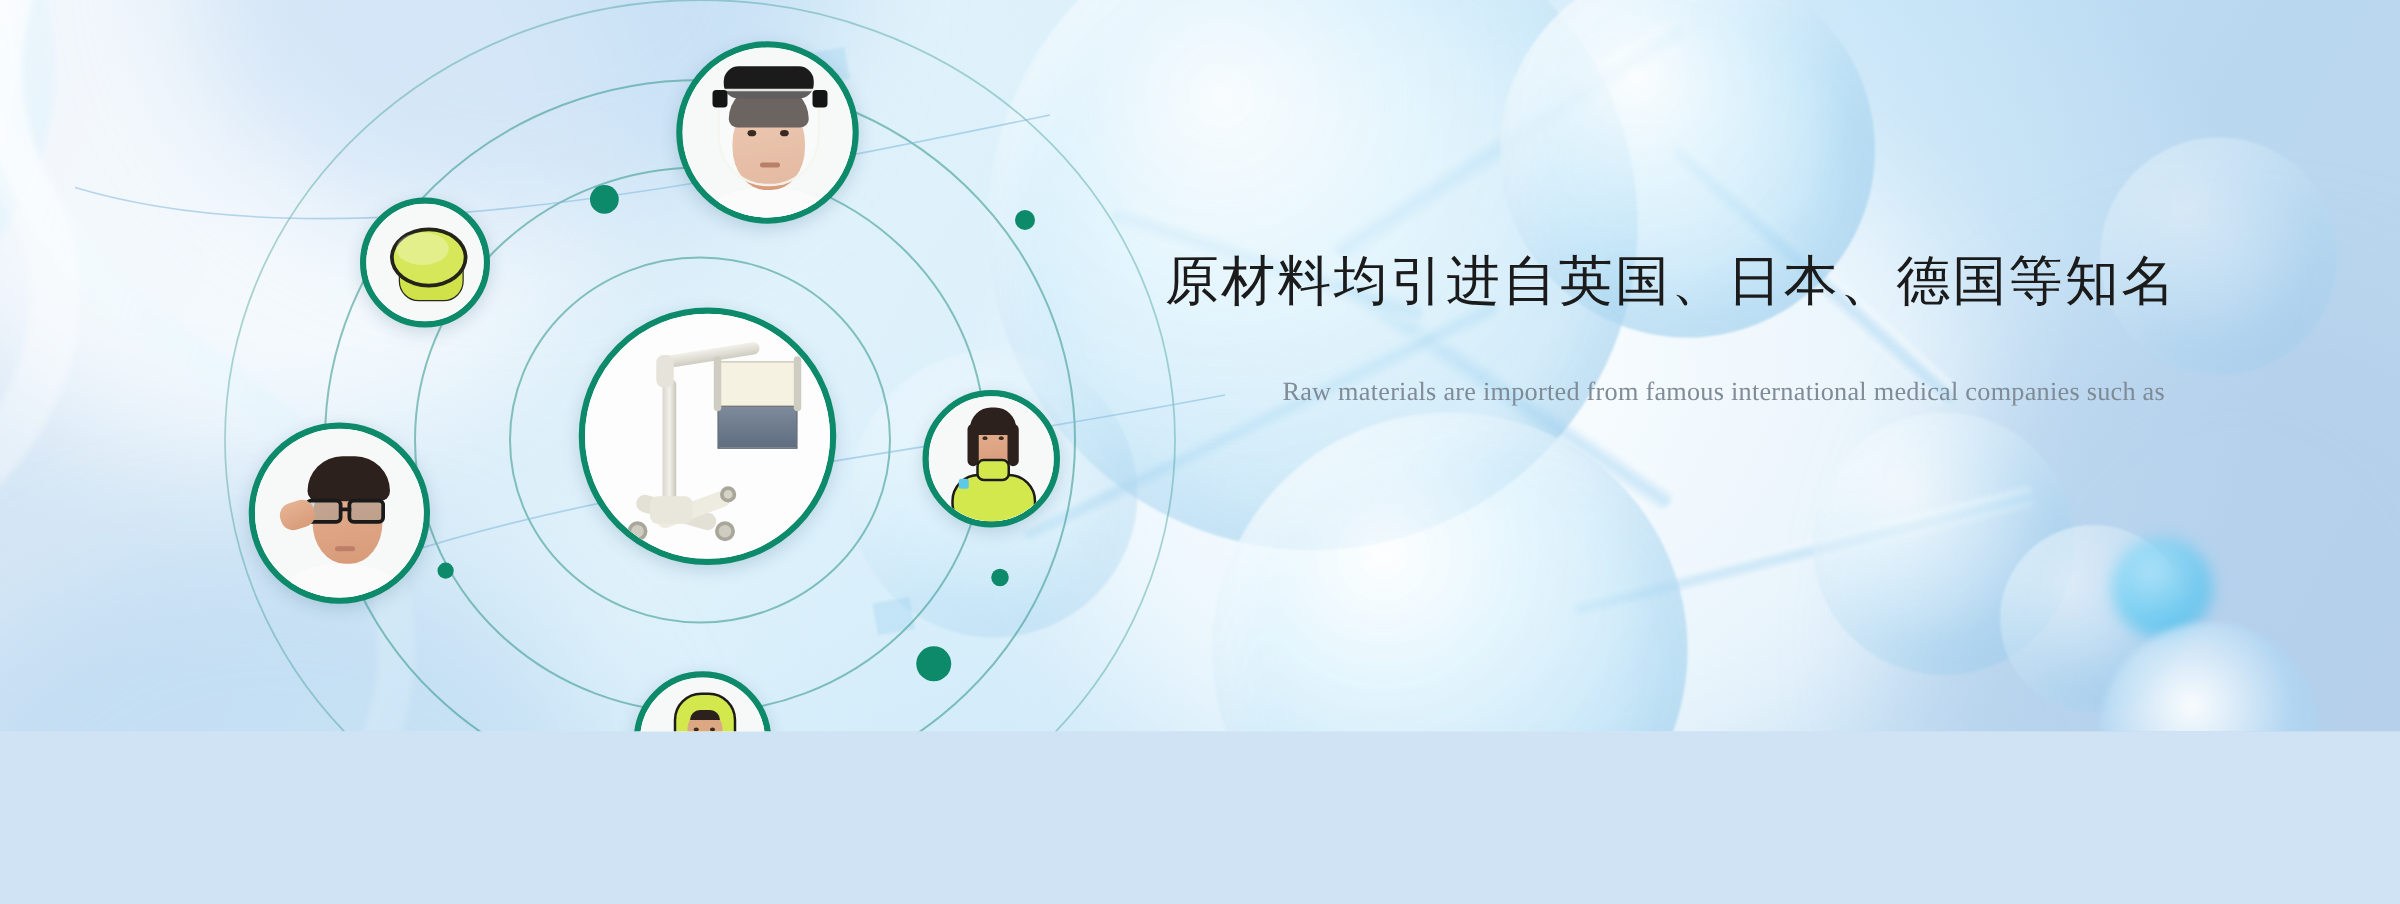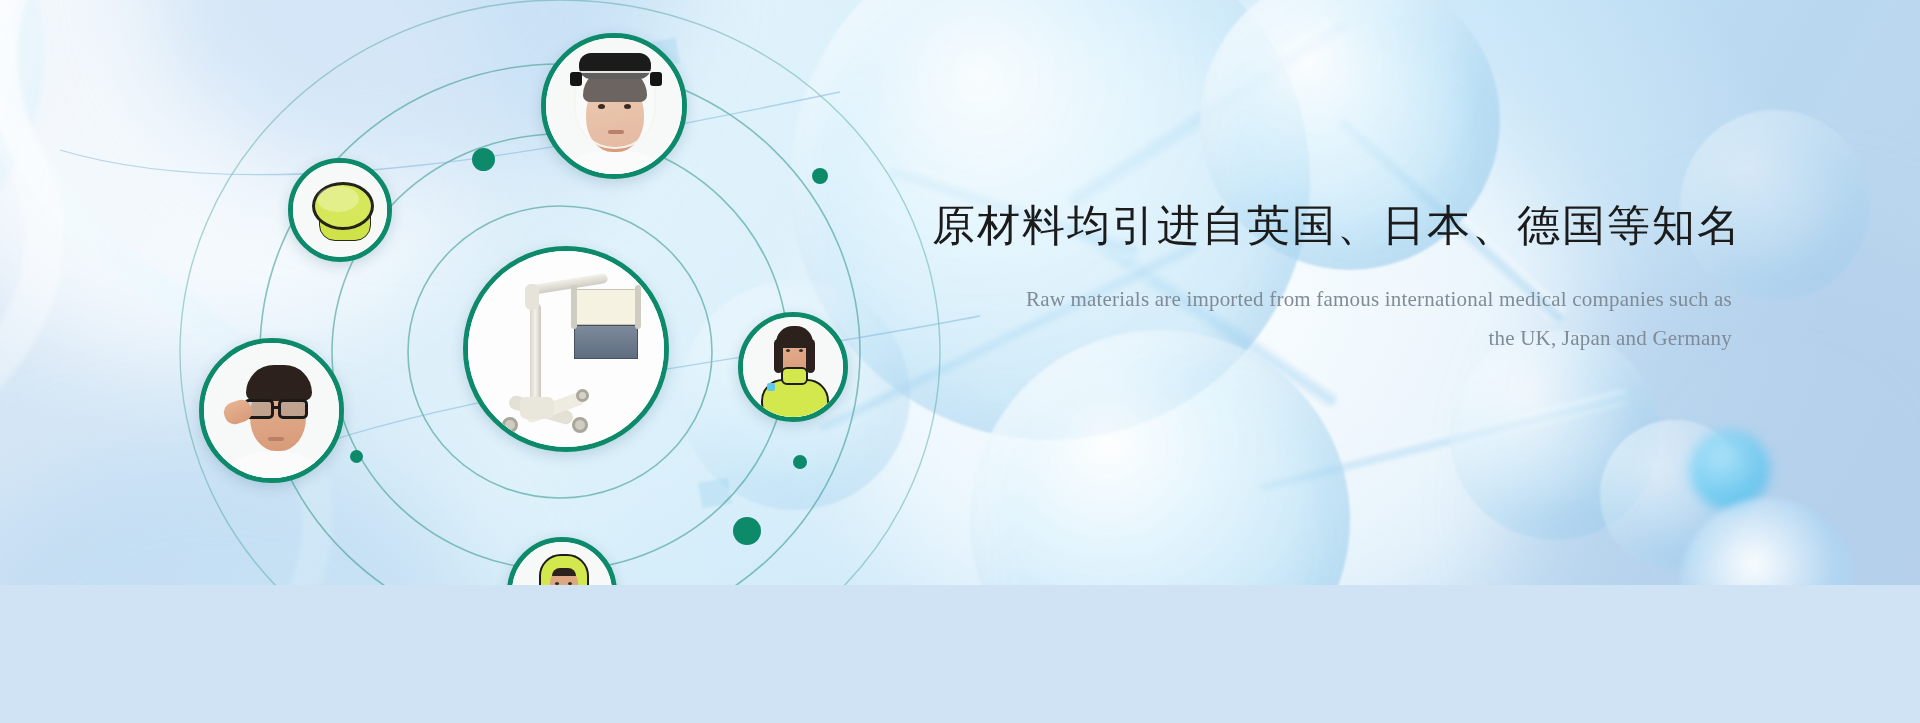--- a/index.html
+++ b/index.html
@@ -56,21 +56,21 @@
 
   
   .copy { position:absolute; right:188px; top:196px; width:800px; text-align:right; }
   .h1 {
     font-family:"Liberation Sans", sans-serif;
     font-size:43px; line-height:58px; letter-spacing:2px;
     color:#1b1b1b; font-weight:400; white-space:nowrap;
   }
   .h1.l2 { letter-spacing:2px; }
   .sub {
-    margin-top:26px;
+    margin-top:40px;
     font-family:"Liberation Serif", serif;
     font-size:21px; line-height:39px; letter-spacing:.2px;
     color:#7f8b96; font-weight:400;
   }
 
   
   .face-bg { position:absolute; inset:0; background:#f7f8f8; }
   .skin { position:absolute; border-radius:50% 50% 46% 46%; background:linear-gradient(170deg,#e7b494,#d79a78); }
   .hair { position:absolute; background:#2c211c; }
   .shirt { position:absolute; background:#fbfbfb; border-radius:50% 50% 0 0; }
@@ -252,17 +252,16 @@
     <div style="position:absolute;left:47px;top:52px;width:10px;height:3px;border-radius:2px;background:#fff;"></div>
 
     <div class="skin" style="left:21px; top:70px; width:11px; height:16px; border-radius:6px;"></div>
     <div class="skin" style="left:71px; top:70px; width:11px; height:16px; border-radius:6px;"></div>
   </div>
 
   <div class="copy">
     <div class="h1">原材料均引进自英国、日本、德国等知名</div>
     <div class="sub">
       <div>Raw materials are imported from famous international medical companies such as</div>
-      <div>the UK, Japan and Germany</div>
     </div>
   </div>
 
 </div>
 
 </body></html>

